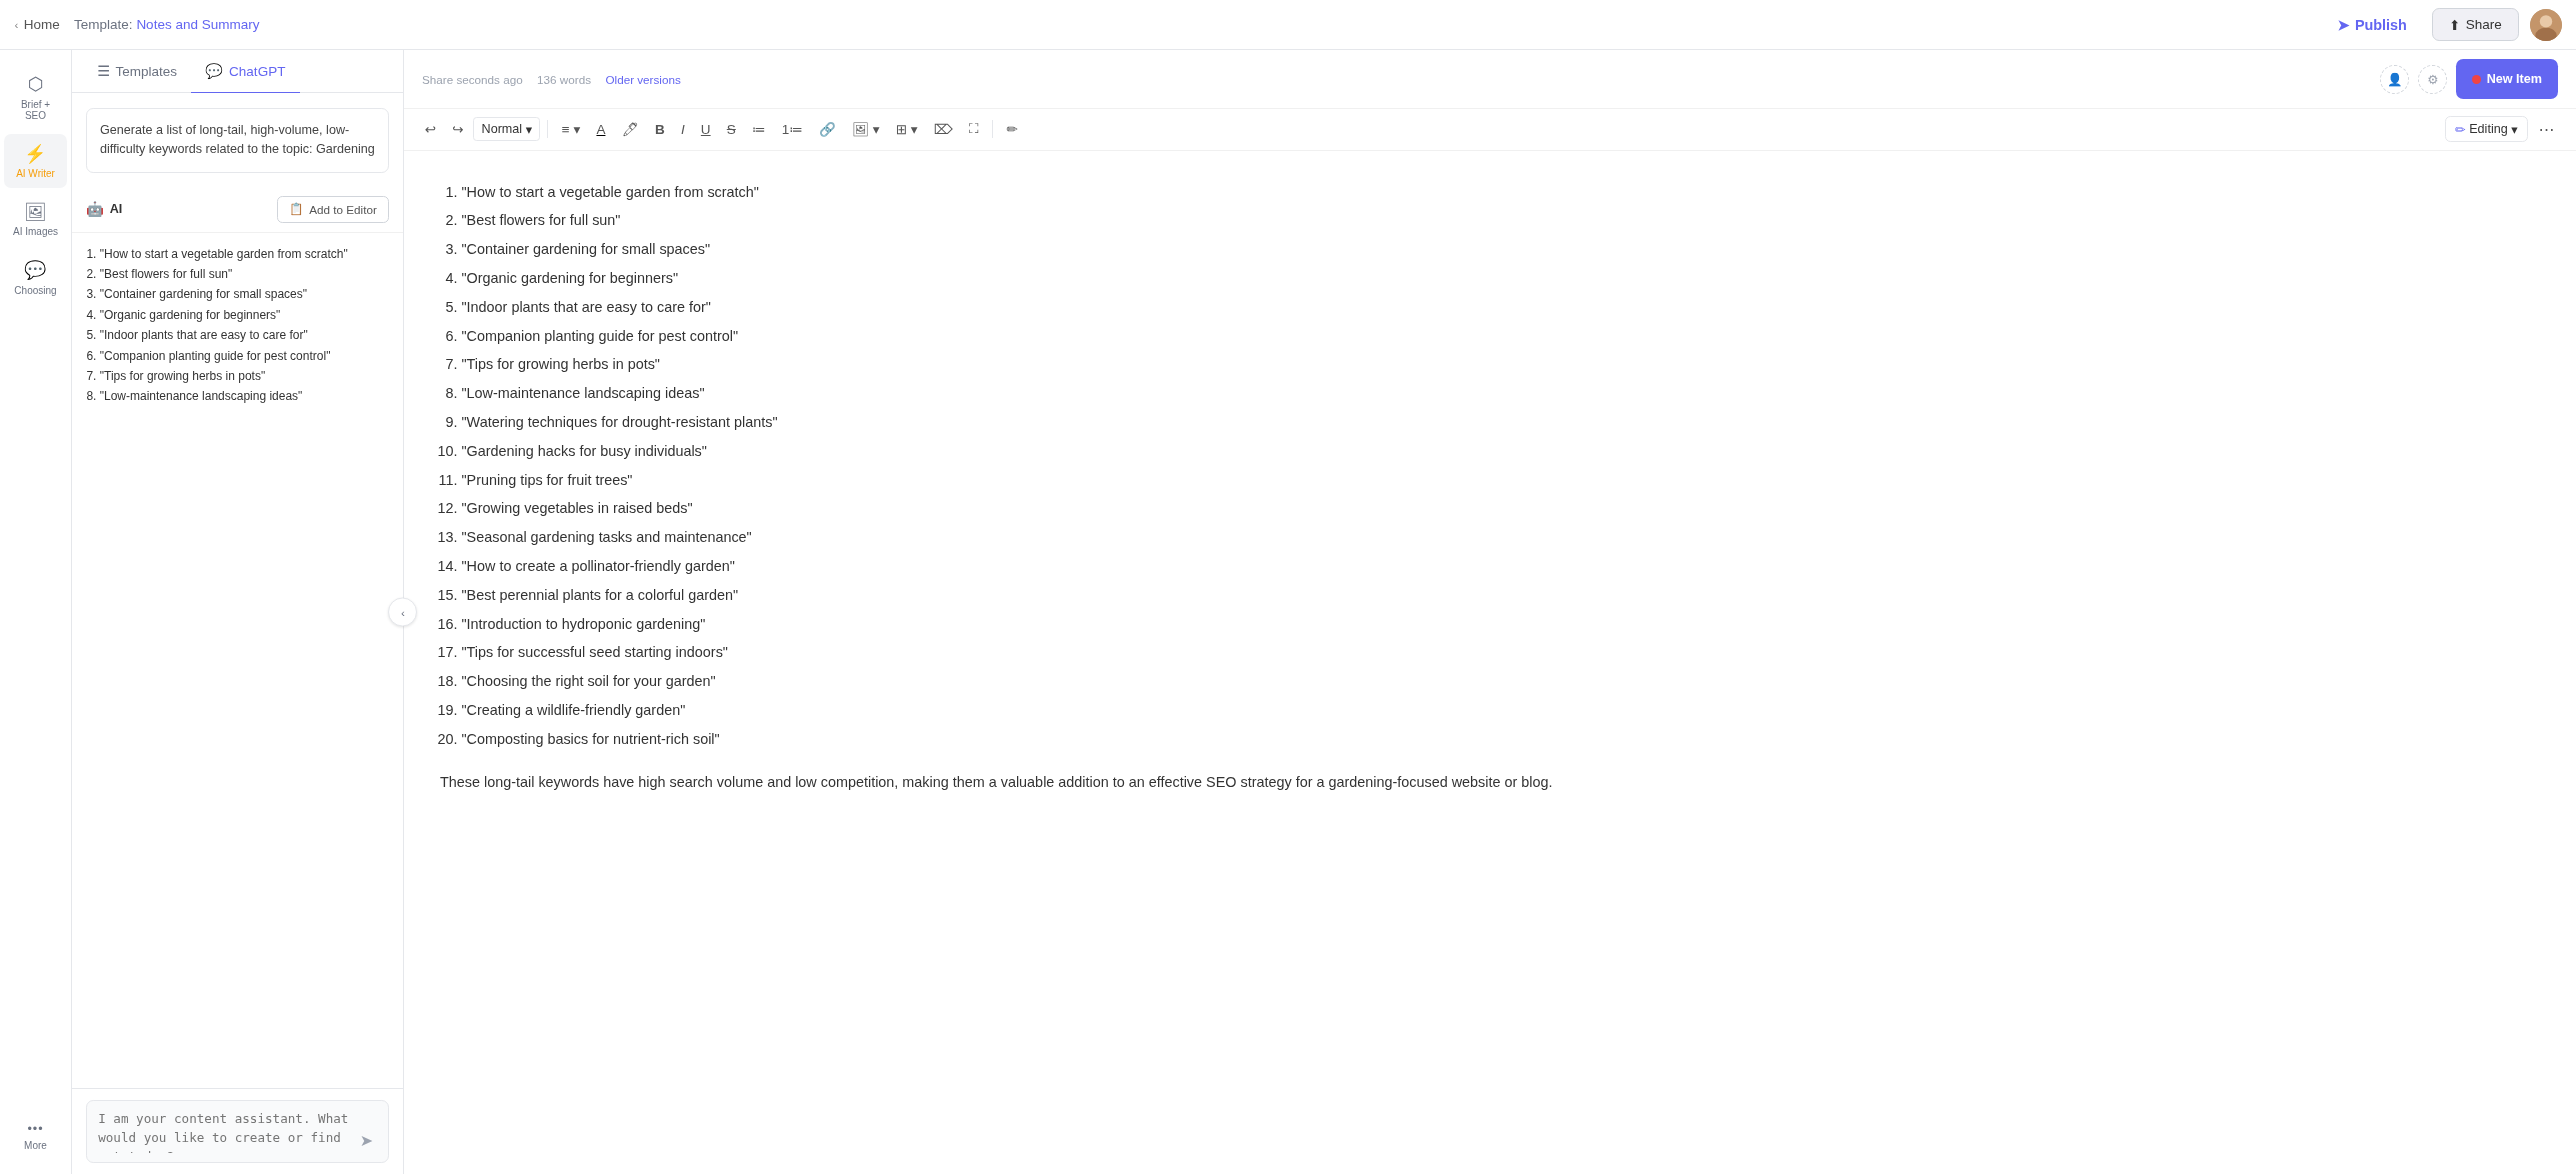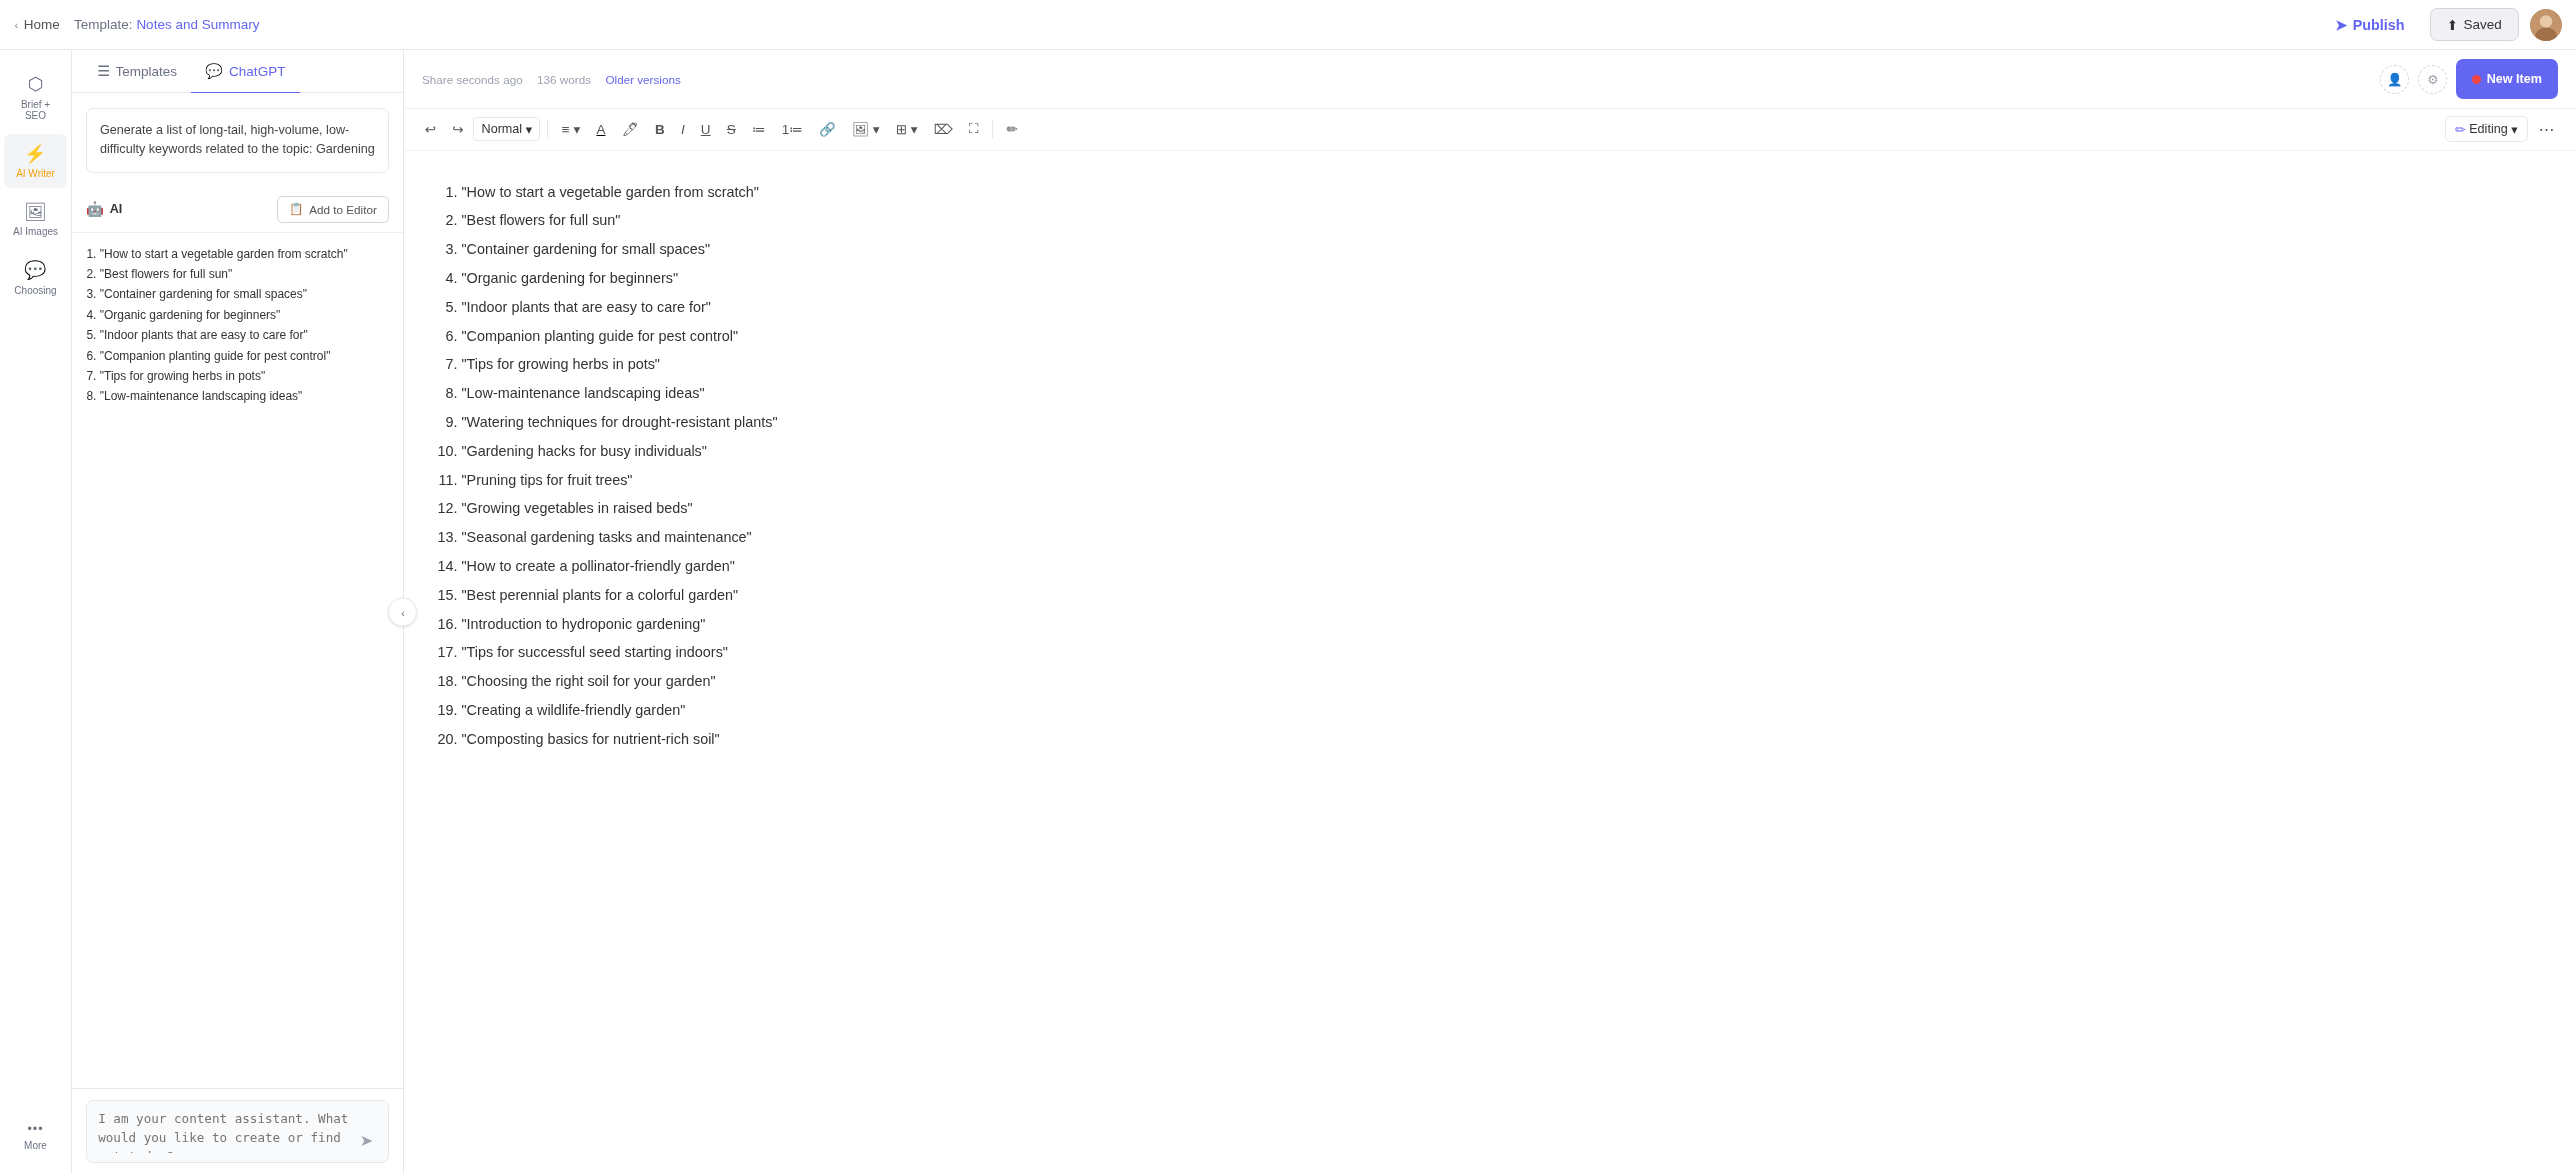--- a/index.html
+++ b/index.html
@@ -176,21 +176,21 @@
       <strong>Notes and Summary</strong>
     </span>
   </div>
   <div class="top-bar-right">
     <button class="publish-btn">
       <span class="arrow-icon">➤</span>
       <span>Publish</span>
     </button>
     <button class="share-btn">
       <span>⬆</span>
-      <span>Saved</span>
+      <span>Share</span>
     </button>
     <div class="avatar">
       <svg width="32" height="32" viewBox="0 0 36 36">
           <circle cx="18" cy="18" r="18" fill="#c4956a"></circle>
           <ellipse cx="18" cy="14" rx="7" ry="7" fill="#e8c9a8"></ellipse>
           <ellipse cx="18" cy="30" rx="12" ry="9" fill="#a0704a"></ellipse>
         </svg>
     </div>
   </div>
 </div>
@@ -348,17 +348,18 @@
           <li>"Growing vegetables in raised beds"</li>
           <li>"Seasonal gardening tasks and maintenance"</li>
           <li>"How to create a pollinator-friendly garden"</li>
           <li>"Best perennial plants for a colorful garden"</li>
           <li>"Introduction to hydroponic gardening"</li>
           <li>"Tips for successful seed starting indoors"</li>
           <li>"Choosing the right soil for your garden"</li>
           <li>"Creating a wildlife-friendly garden"</li>
           <li>"Composting basics for nutrient-rich soil"</li>
         </ol>
+        <p>These long-tail keywords have high search volume and low competition, making them a valuable addition to an effective SEO strategy for a gardening-focused website or blog.</p>
       </div>
   </div>
 
 </div>
 
 
 </body></html>

